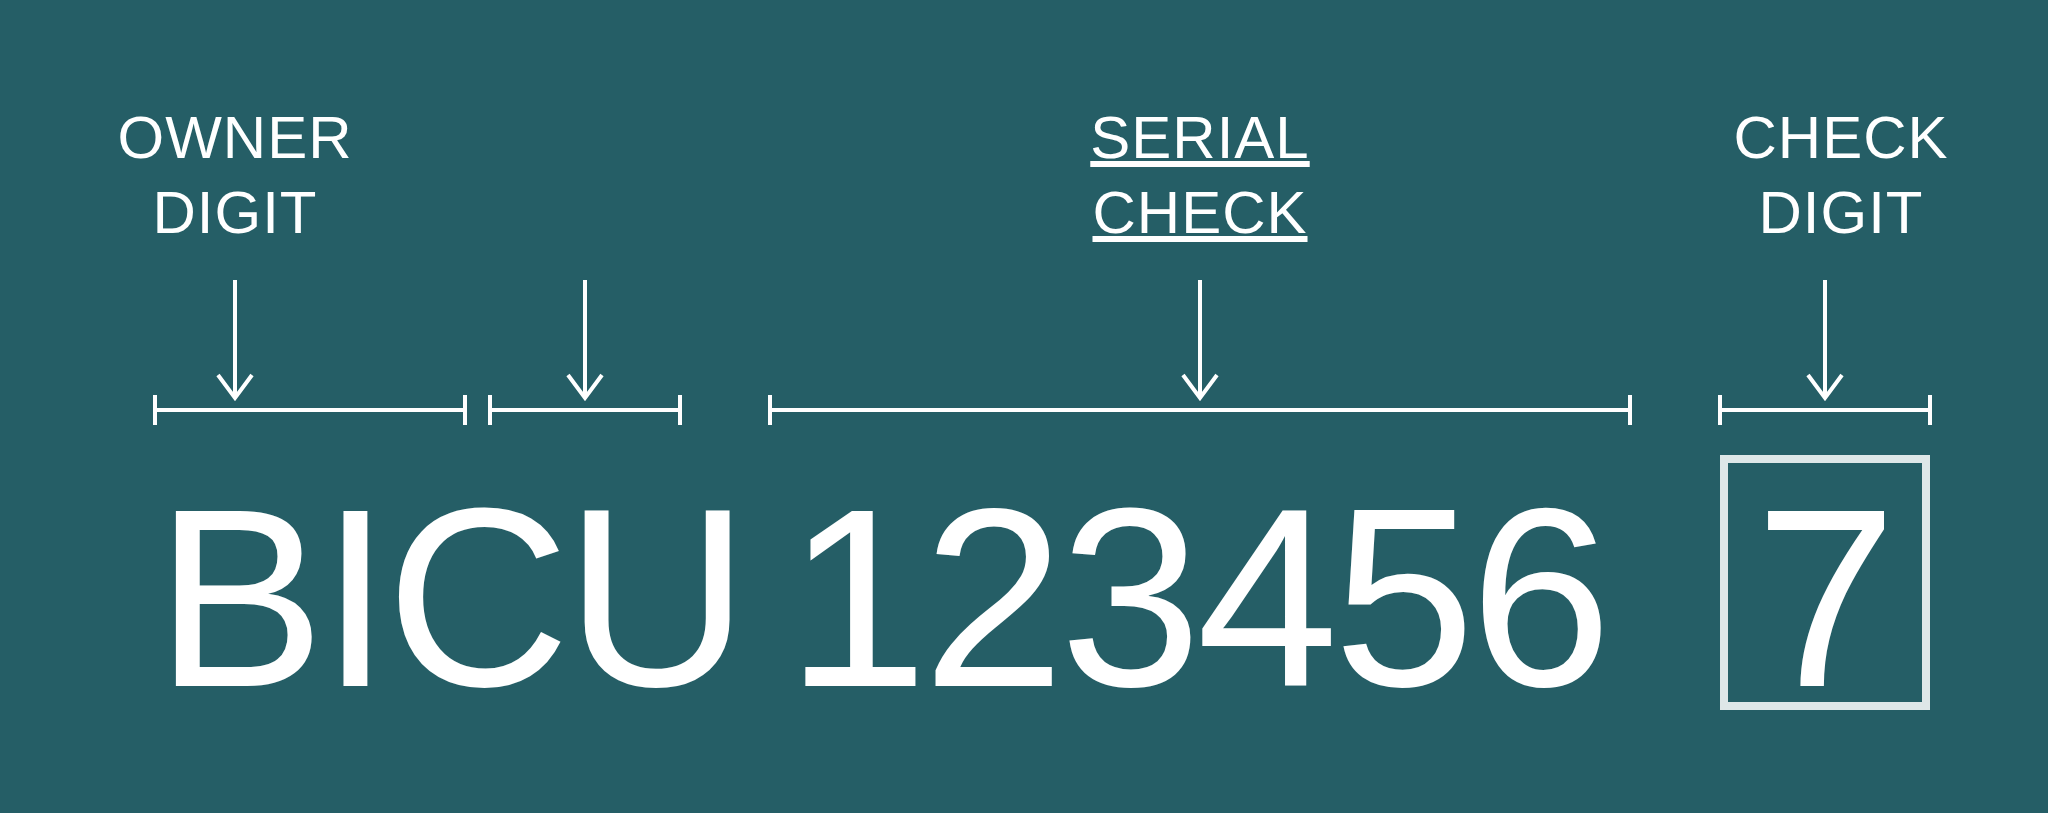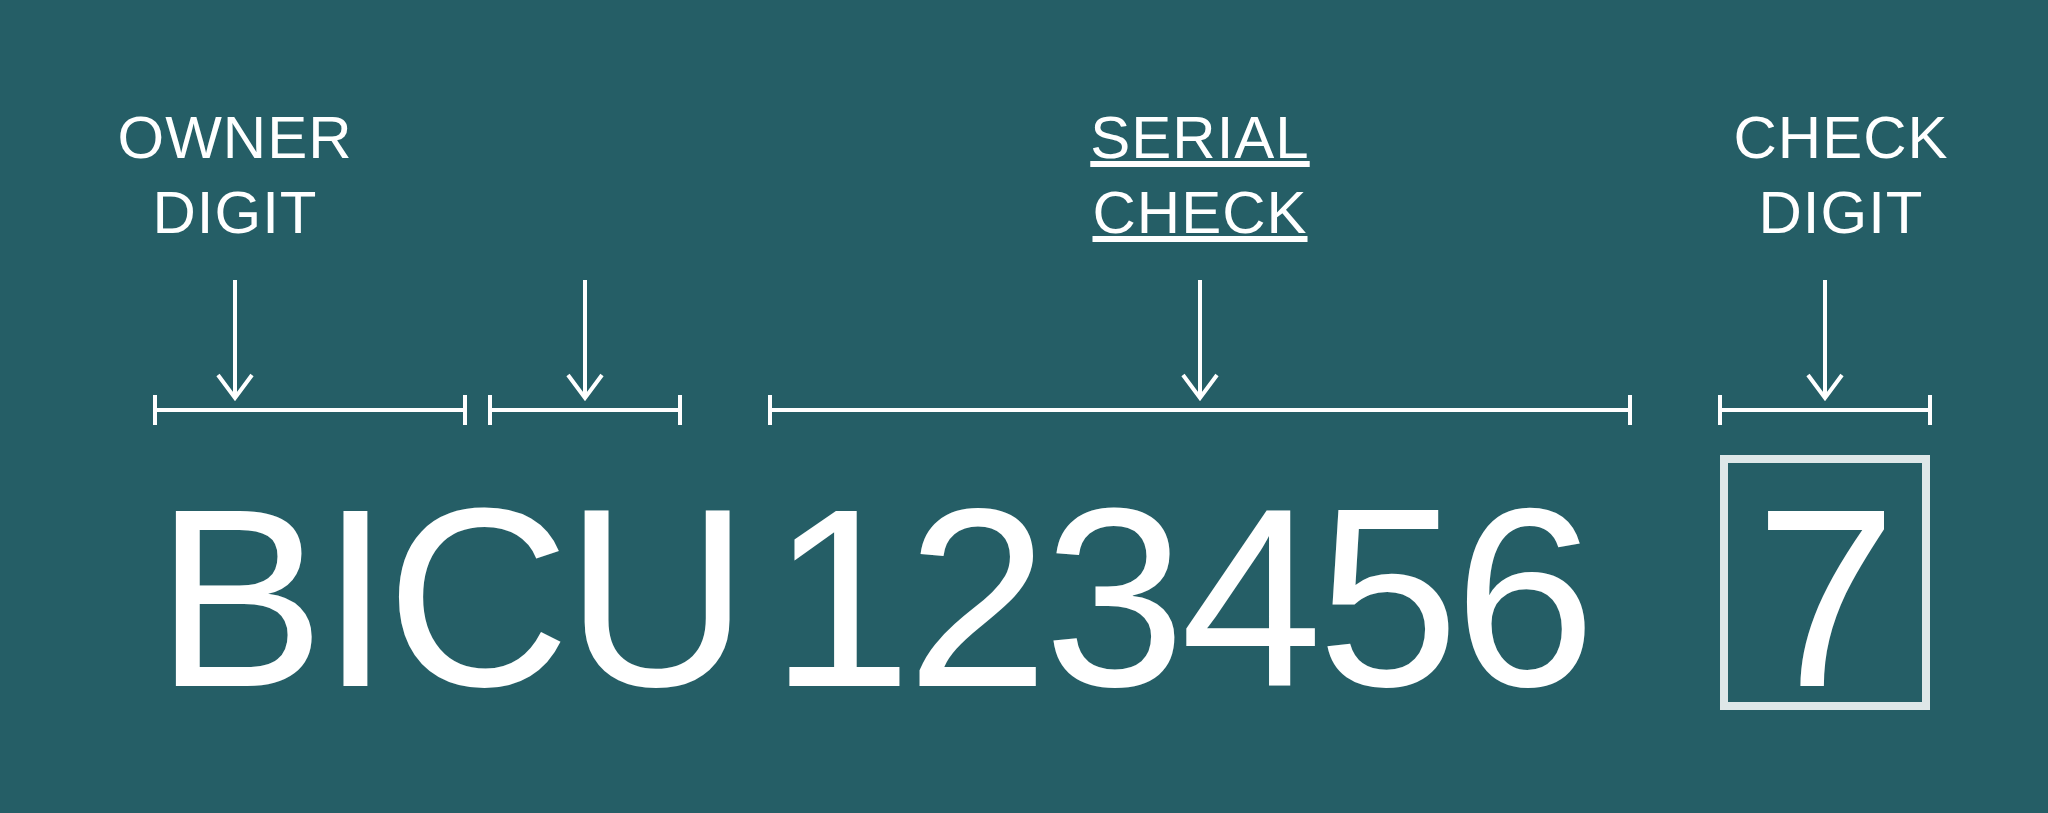--- a/index.html
+++ b/index.html
@@ -98,18 +98,18 @@
       <line x1="1720" y1="410" x2="1930" y2="410"></line>
       <line x1="1720" y1="395" x2="1720" y2="425"></line>
       <line x1="1930" y1="395" x2="1930" y2="425"></line>
     </g>
   </svg>
 
   <div class="big" style="left:155px; top:470px;">
     <span>BIC</span><span>U</span>
   </div>
 
-  <div class="big" style="left:770px; top:470px;">123456</div>
+  <div class="big" style="left:786px; top:470px;">123456</div>
 
   <div class="checkbox" style="left:1720px; top:455px; width:210px; height:255px;"></div>
   <div class="big" style="left:1755px; top:470px;">7</div>
 
 </div>
 
 </body></html>

